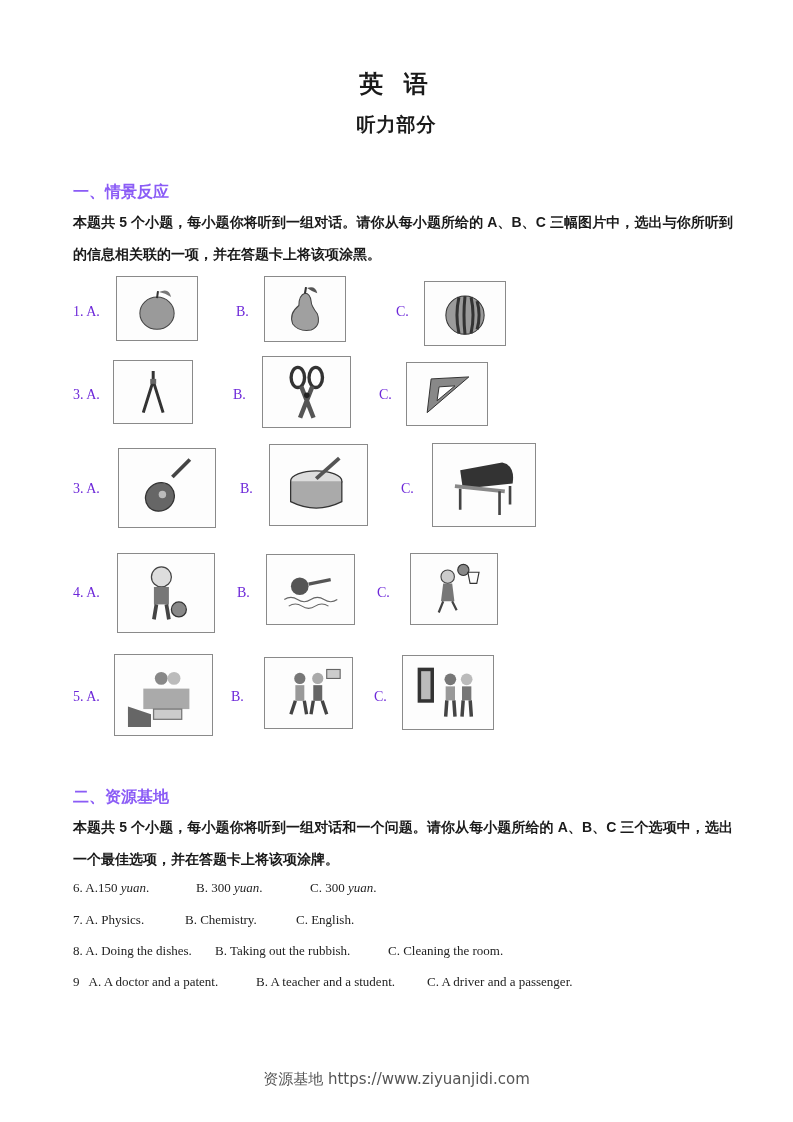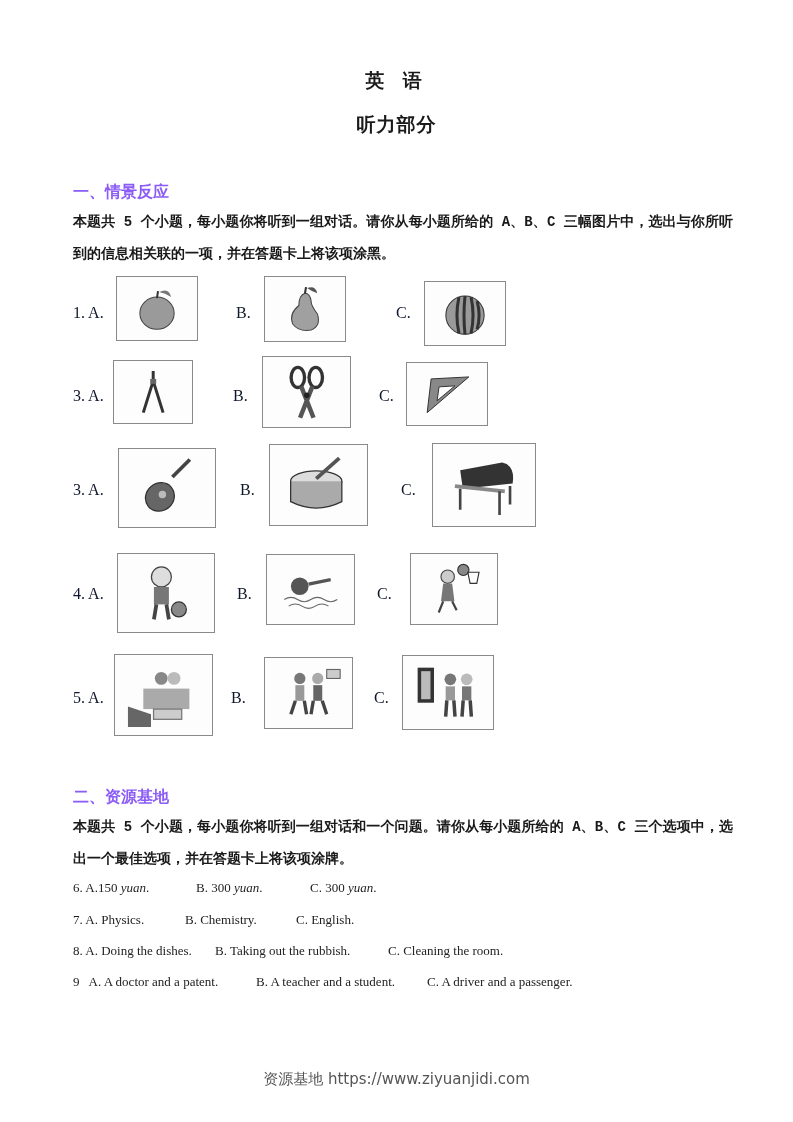--- a/index.html
+++ b/index.html
@@ -1,23 +1,23 @@
 <!DOCTYPE html>
 <html><head>
 <meta charset="utf-8">
 <style>
   html, body { margin: 0; padding: 0; background: #ffffff; }
   body { width: 793px; height: 1122px; position: relative; overflow: hidden; color: #111; font-family: "Liberation Serif", "DejaVu Serif", serif; }
   .abs { position: absolute; }
   .title { left: 0; width: 793px; text-align: center; font-family: "DejaVu Sans", sans-serif; font-weight: bold; color: #1a1a1a; }
-  .t1 { top: 68px; font-size: 19px; letter-spacing: 6px; }
+  .t1 { top: 68px; font-size: 24px; letter-spacing: 6px; }
   .t2 { top: 112px; font-size: 19px; letter-spacing: 1px; }
   .sec-head { left: 73px; font-family: "DejaVu Sans", sans-serif; font-weight: bold; font-size: 16px; color: #8b5cf6; }
-  .instr { left: 73px; width: 660px; font-family: Liberation Mono, monospace; font-weight: bold; font-size: 14px; line-height: 32px; color: #1a1a1a; text-align: justify; }
-  .lbl { font-size: 16px; color: #0f172a; }
+  .instr { left: 73px; width: 660px; font-family: Liberation Sans, sans-serif; font-weight: bold; font-size: 14px; line-height: 32px; color: #1a1a1a; text-align: justify; }
+  .lbl { font-size: 14px; color: #6d28d9; }
   .pic { border: 1.5px solid #8a8a8a; background: #fdfdfd; box-sizing: border-box; display: flex; align-items: center; justify-content: center; }
   .pic svg { width: 80%; height: 80%; }
   .opt-line { left: 73px; font-size: 13px; color: #222; white-space: nowrap; }
   .opt-line span { position: absolute; }
   .footer { left: 0; width: 793px; top: 1070px; text-align: center; font-family: "DejaVu Sans", sans-serif; font-size: 15px; color: #555; }
 </style>
 </head>
 <body>
 
 <div class="abs title t1">英 语</div>

